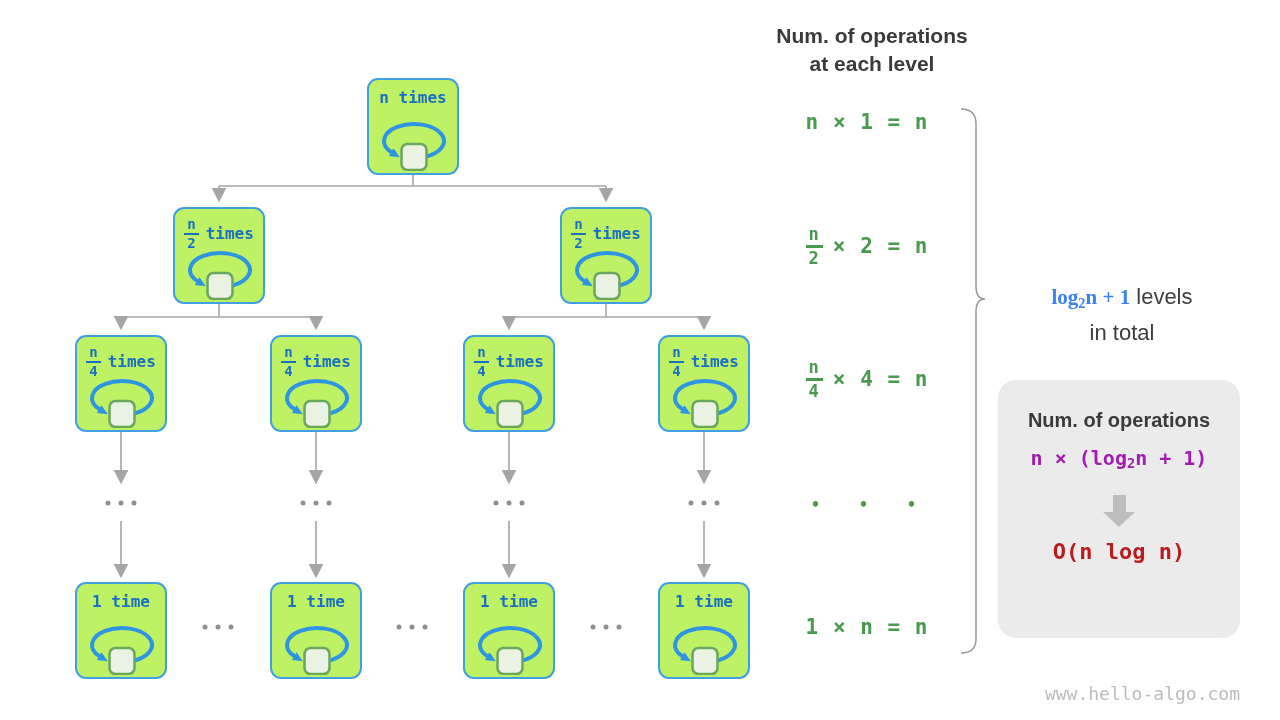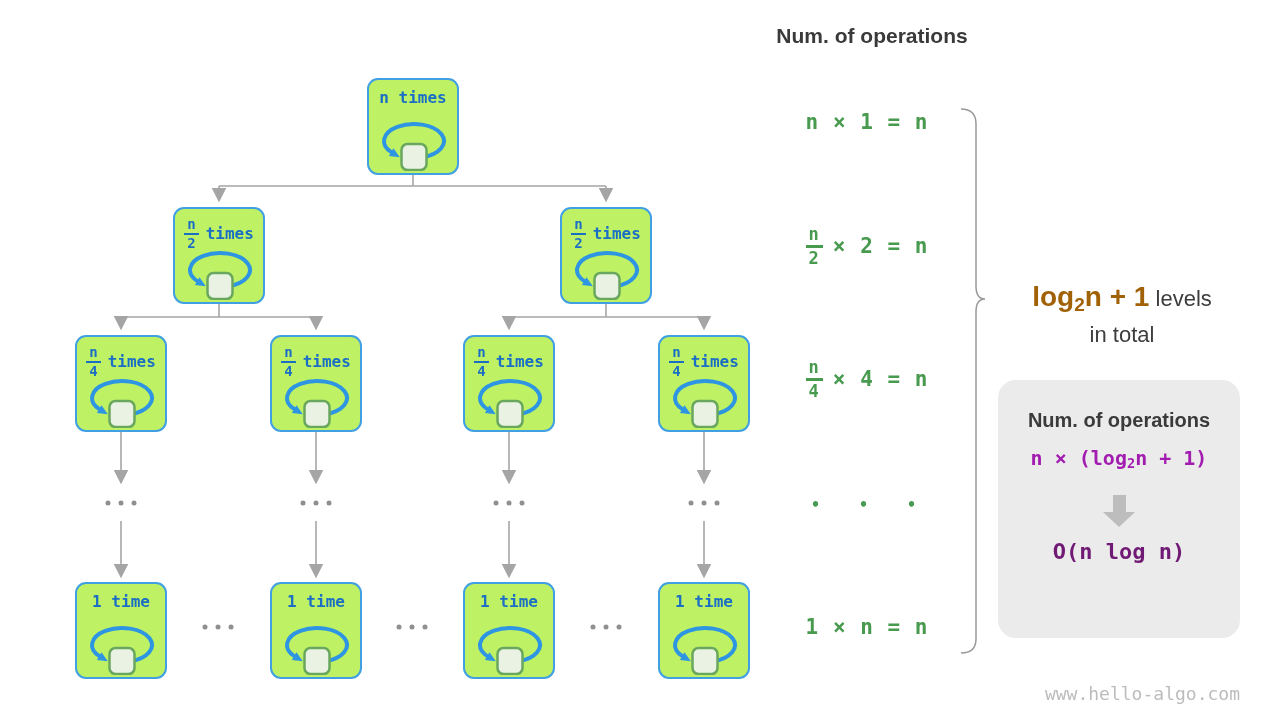--- a/index.html
+++ b/index.html
@@ -37,37 +37,37 @@
   .ofrac .onum { border-bottom:3px solid #479a4e; padding:0 3px 1px; }
   .ofrac .oden { padding-top:1px; }
 
   
   #ops-header { position:absolute; left:742px; top:22px; width:260px; text-align:center;
                 color:#3a3a3a; font-weight:700; font-size:21px; line-height:28px; }
 
   
   #levels-note { position:absolute; left:992px; top:282px; width:260px; text-align:center;
                  color:#3d3d3d; font-size:22px; line-height:30px; }
-  #levels-note .green-code { color:#a16207; font-family:Liberation Sans, sans-serif;
-                             font-weight:700; font-size:28px; }
+  #levels-note .green-code { color:#3b82f6; font-family:Liberation Serif, serif;
+                             font-weight:700; font-size:21px; }
   sub.s2 { font-size:0.68em; vertical-align:-0.25em; }
 
   
   #summary-card { position:absolute; left:998px; top:380px; width:242px; height:258px;
                   box-sizing:border-box; background:#ebebeb; border-radius:18px;
                   display:flex; flex-direction:column; align-items:center; }
   #summary-title { margin-top:27px; color:#3a3a3a; font-weight:700; font-size:20px; line-height:26px; }
   #summary-formula { margin-top:13px; color:#a21caf; font-family:"DejaVu Sans Mono", monospace;
                      font-weight:700; font-size:20px; line-height:24px; }
   #block-arrow { margin-top:20px; display:flex; flex-direction:column; align-items:center; }
   #block-arrow .shaft { width:13px; height:17px; background:#bdbdbd; }
   #block-arrow .head { width:0; height:0; border-left:16px solid transparent;
                        border-right:16px solid transparent; border-top:15px solid #bdbdbd; }
   #summary-subtitle { margin-top:26px; color:#3a3a3a; font-weight:700; font-size:20px; line-height:26px; }
-  #summary-bigo { margin-top:12px; color:#701a75; font-family:"DejaVu Sans Mono", monospace;
+  #summary-bigo { margin-top:12px; color:#b91c1c; font-family:"DejaVu Sans Mono", monospace;
                   font-weight:700; font-size:22px; }
 
   
   #watermark { position:absolute; right:40px; bottom:16px; color:#bcbcbc;
                font-family:"DejaVu Sans Mono", monospace; font-size:18px; }
 </style>
 </head>
 <body>
 
 <div id="stage">
@@ -270,20 +270,21 @@
         <svg class="loop" viewBox="0 0 86 58">
           <path d="M 50.8 44.4 A 30 17 0 1 0 21.1 39.6" fill="none" stroke="#2d95e2" stroke-width="4" stroke-linecap="round"></path>
           <polygon points="28.8,44.3 17.9,42.9 22.5,35.3" fill="#2d95e2"></polygon>
           <rect x="30.5" y="31" width="25" height="26" rx="6" fill="#eaf3e3" stroke="#69a75e" stroke-width="2.5"></rect>
         </svg>
       </div>
     </div>
 
   <div id="ops-header">
     <div>Num. of operations</div>
+    <div>at each level</div>
   </div>
 
   <div class="ops-row" id="ops-row1">
     <span>n × 1 = n</span>
   </div>
 
   <div class="ops-row" id="ops-row2">
     <span class="ofrac">
       <span class="onum">n</span>
       <span class="oden">2</span>

